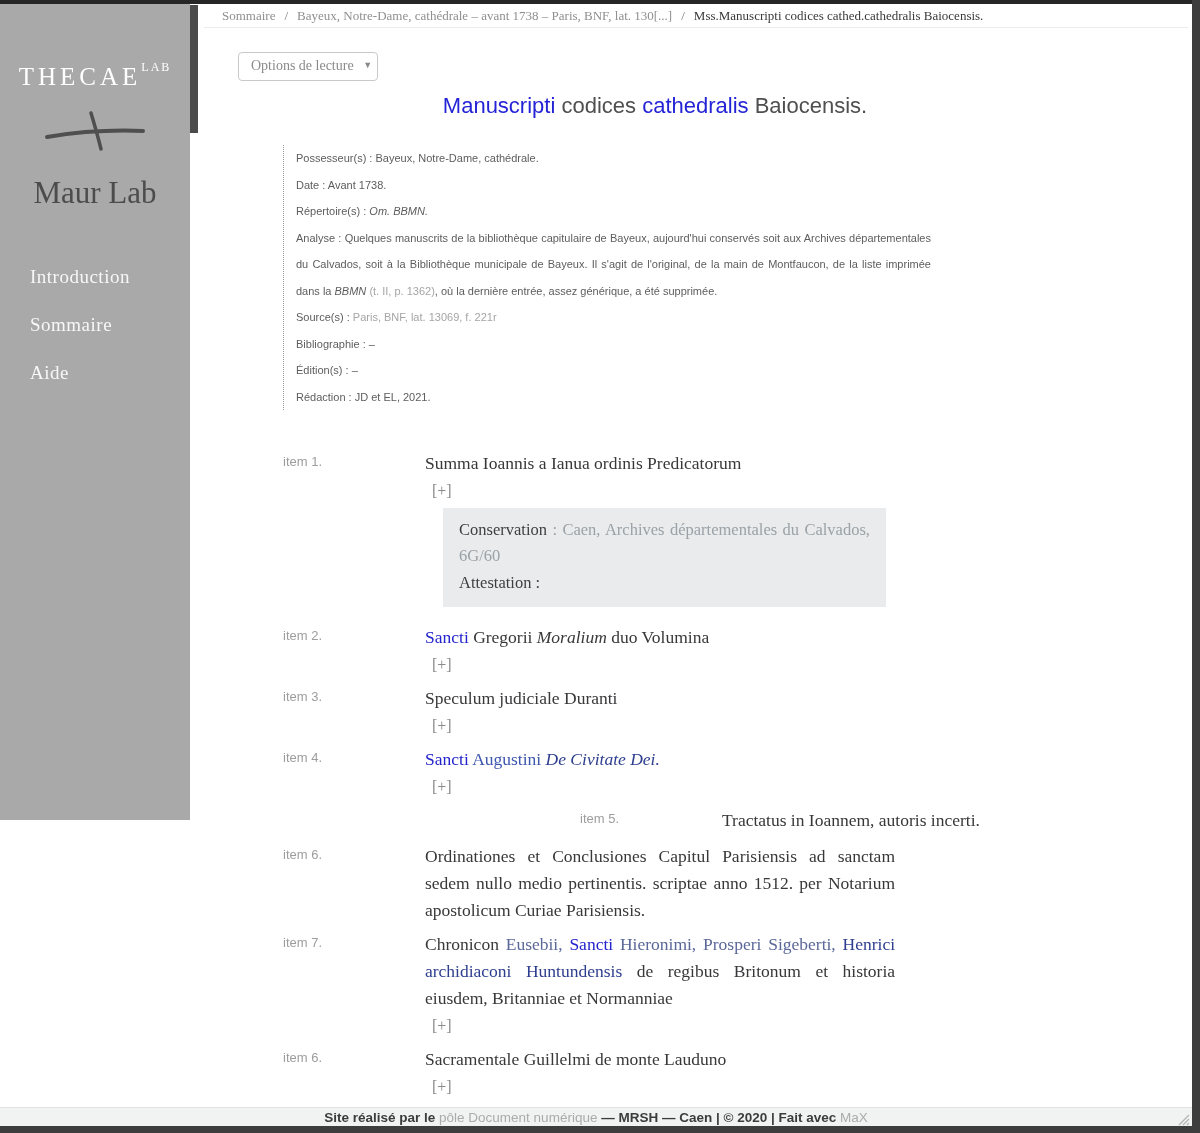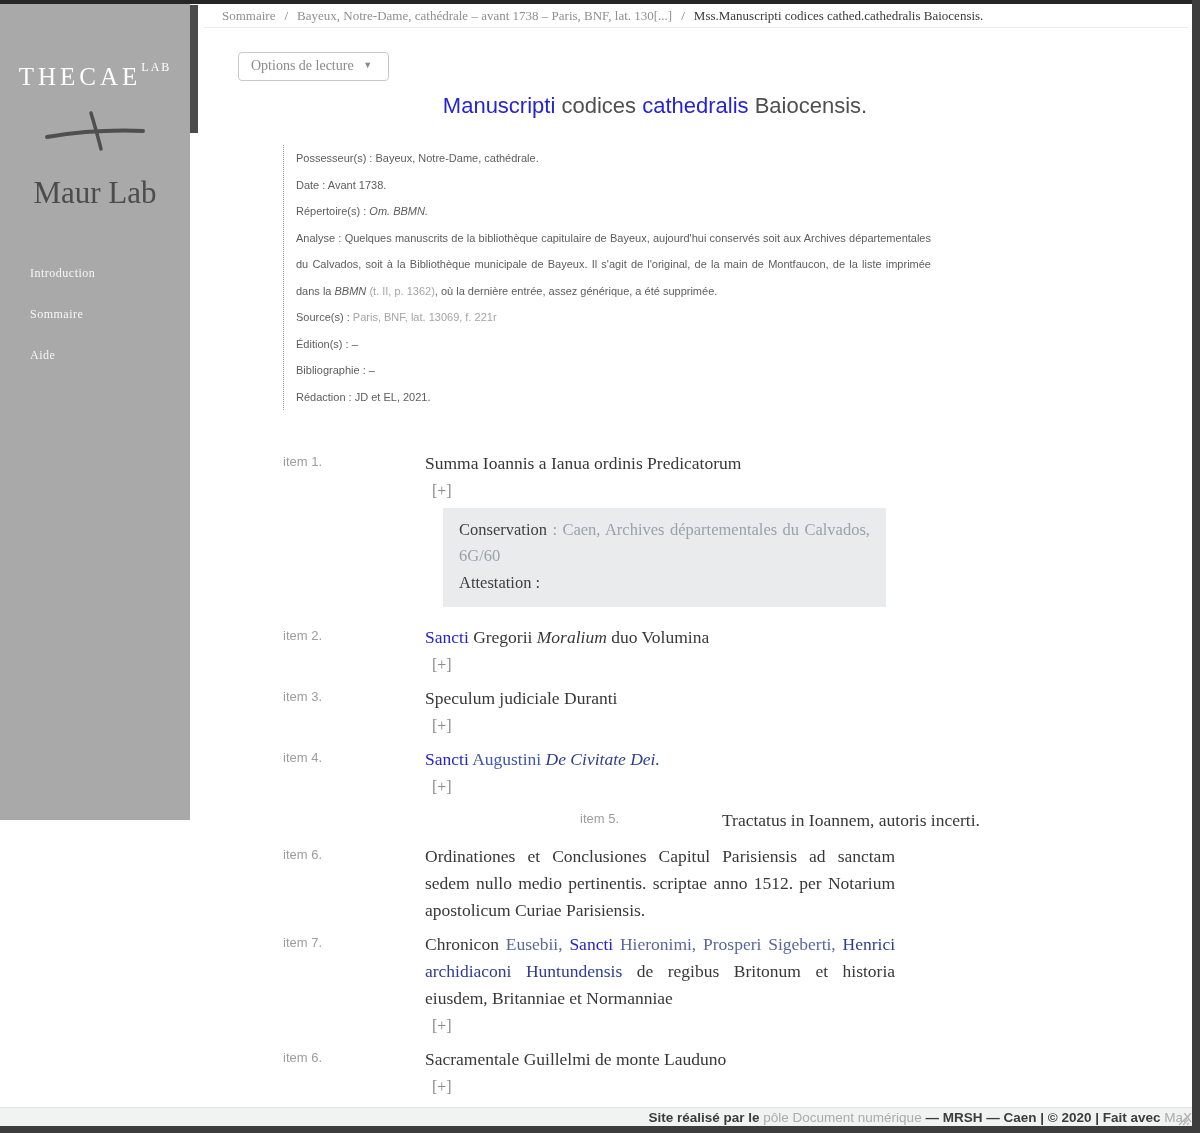--- a/index.html
+++ b/index.html
@@ -12,35 +12,35 @@
 
   
   .sidebar{position:absolute;left:0;top:4px;width:190px;height:816px;background:#a9a9a9;
            font-family:"Liberation Serif",serif;}
   .logo{margin-top:56px;text-align:center;color:#ffffff;}
   .logo-main{font-size:25px;letter-spacing:4px;}
   .logo-sup{font-size:12px;letter-spacing:2px;vertical-align:14px;}
   .logo-cross{display:block;margin:16px auto 0 auto;}
   .labname{margin-top:22px;text-align:center;color:#4c4c4c;font-size:31px;}
   .nav{margin-top:42px;}
-  .nav-item{display:block;color:#f7f7f7;font-size:12px;letter-spacing:0.5px;
+  .nav-item{display:block;color:#f7f7f7;font-size:19px;letter-spacing:0.5px;
             padding:13px 0 13px 30px;cursor:pointer;}
 
   
   .content{position:absolute;left:190px;top:4px;width:1002px;height:1103px;background:#ffffff;}
   .scroll-thumb{position:absolute;left:0;top:1px;width:8px;height:128px;background:#4b4b4b;}
 
   .breadcrumb{height:23px;margin-left:14px;margin-right:4px;border-bottom:1px solid #ececec;
               font-family:"Liberation Serif",serif;font-size:13px;color:#8f8f8f;
               display:flex;align-items:center;gap:9px;padding-left:18px;white-space:nowrap;}
   .crumb{color:#8f8f8f;}
   .crumb-current{color:#3a3a3a;}
   .crumb-sep{color:#7a7a7a;}
 
-  .options-btn{display:inline-block;margin:24px 0 0 48px;padding:5px 16px 6px 12px;
+  .options-btn{display:inline-block;margin:24px 0 0 48px;padding:5px 5px 6px 12px;
                border:1px solid #c9c9c9;border-radius:4px;background:#fff;
                font-family:"Liberation Serif",serif;font-size:14px;color:#8a8a8a;cursor:pointer;}
   .options-caret{font-size:9px;color:#8a8a8a;vertical-align:2px;margin-left:6px;}
 
   .title-wrap{width:930px;text-align:center;margin-top:12px;font-size:22px;color:#4f4f4f;}
   .title-wrap .seg-link{color:#2424d6;}
 
   .metadata{margin-left:93px;margin-top:26px;width:635px;border-left:1px dotted #9a9a9a;
             padding-left:12px;font-size:11px;line-height:26.5px;color:#5d5d5d;}
   .metadata p{margin:0;text-align:justify;}
@@ -62,21 +62,21 @@
   .seg-nlink{color:#2e3e8e;}
   .seg-mblue{color:#5a6899;}
   .seg-i{font-style:italic;}
   .seg-m{color:#a5a5a5;}
   .seg-dk{color:#3f3f3f;}
   .seg-gv{color:#9aa2a8;}
   .seg-fb{color:#3c3c3c;font-weight:bold;}
   .seg-fm{color:#ababab;}
 
   .footer{position:absolute;left:0;top:1107px;width:1192px;height:19px;background:#f1f2f2;
-          border-top:1px solid #e2e2e2;display:flex;align-items:center;justify-content:flex-end;
+          border-top:1px solid #e2e2e2;display:flex;align-items:center;justify-content:center;
           font-size:13.5px;}
   .resize-grip{position:absolute;right:2px;bottom:1px;}
 </style>
 </head>
 <body>
 
 <div class="page">
 
   <div class="strip-top"></div>
 
@@ -113,22 +113,22 @@
     </button>
 
     <h1 class="title-wrap" style="font-weight:normal;margin-bottom:0;"><span class="seg-link">Manuscripti</span><span> codices </span><span class="seg-link">cathedralis</span><span> Baiocensis.</span></h1>
 
     <div class="metadata">
       <p><span>Possesseur(s) : Bayeux, Notre-Dame, cathédrale.</span></p>
       <p><span>Date : Avant 1738.</span></p>
       <p><span>Répertoire(s) : </span><span class="seg-i">Om. BBMN.</span></p>
       <p><span>Analyse : Quelques manuscrits de la bibliothèque capitulaire de Bayeux, aujourd'hui conservés soit aux Archives départementales du Calvados, soit à la Bibliothèque municipale de Bayeux. Il s'agit de l'original, de la main de Montfaucon, de la liste imprimée dans la </span><span class="seg-i">BBMN</span><span> </span><span class="seg-m">(t. II, p. 1362)</span><span>, où la dernière entrée, assez générique, a été supprimée.</span></p>
       <p><span>Source(s) : </span><span class="seg-m">Paris, BNF, lat. 13069, f. 221r</span></p>
+      <p><span>Bibliographie : –</span></p>
       <p><span>Édition(s) : –</span></p>
-      <p><span>Bibliographie : –</span></p>
       <p><span>Rédaction : JD et EL, 2021.</span></p>
     </div>
 
     <div class="items">
 
       <div class="item">
         <div class="item-label">item 1.</div>
         <div class="item-body">
           <div class="item-title"><span>Summa Ioannis a Ianua ordinis Predicatorum</span></div>
           <div class="toggle">[+]</div>

